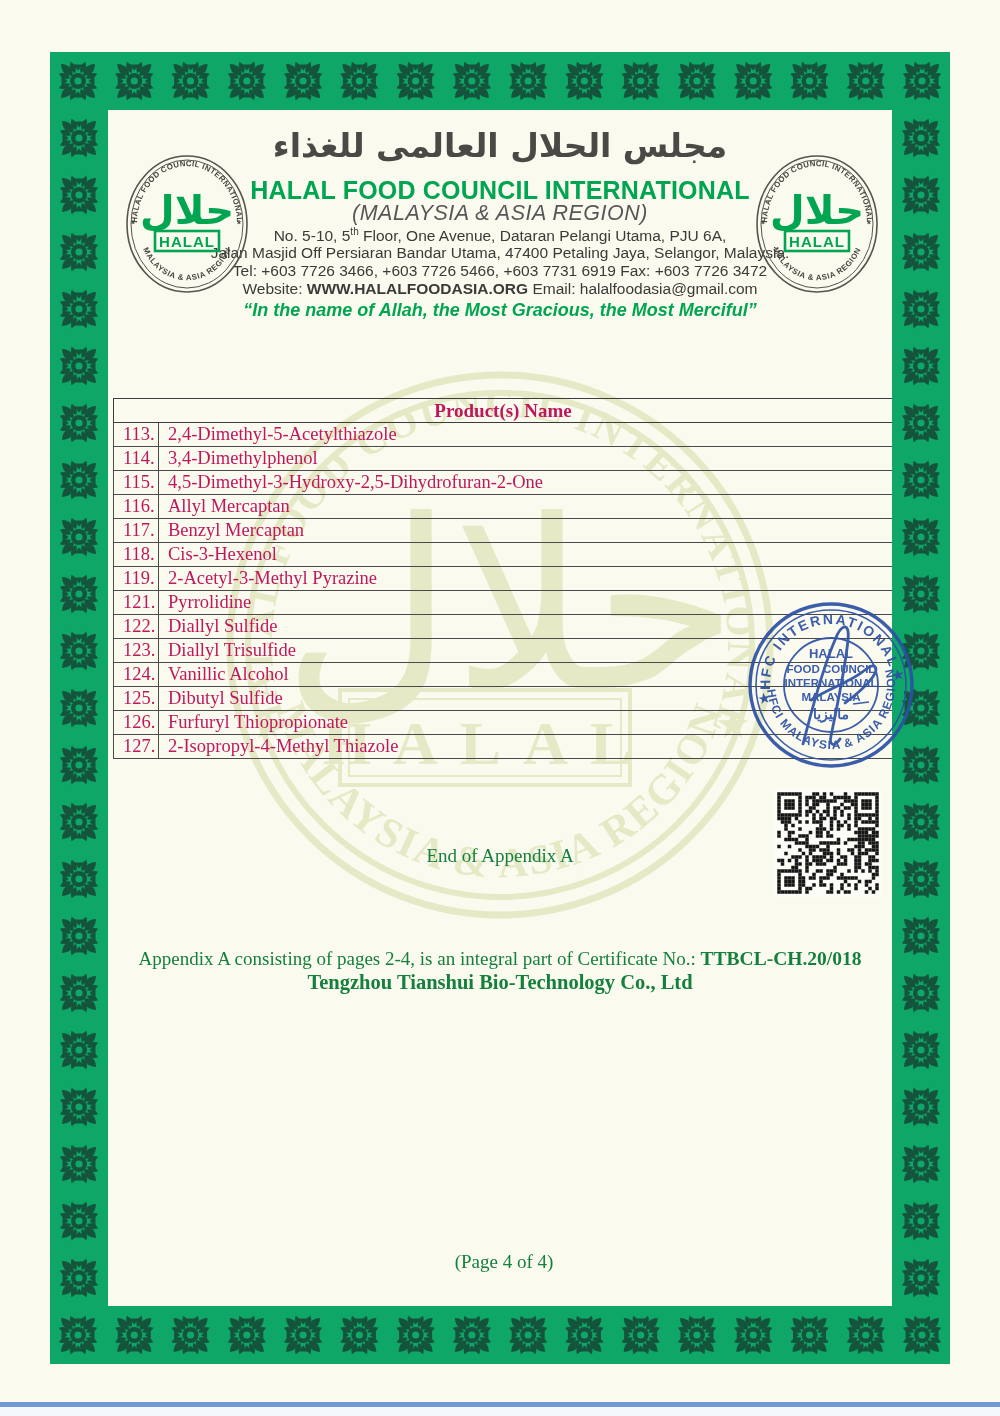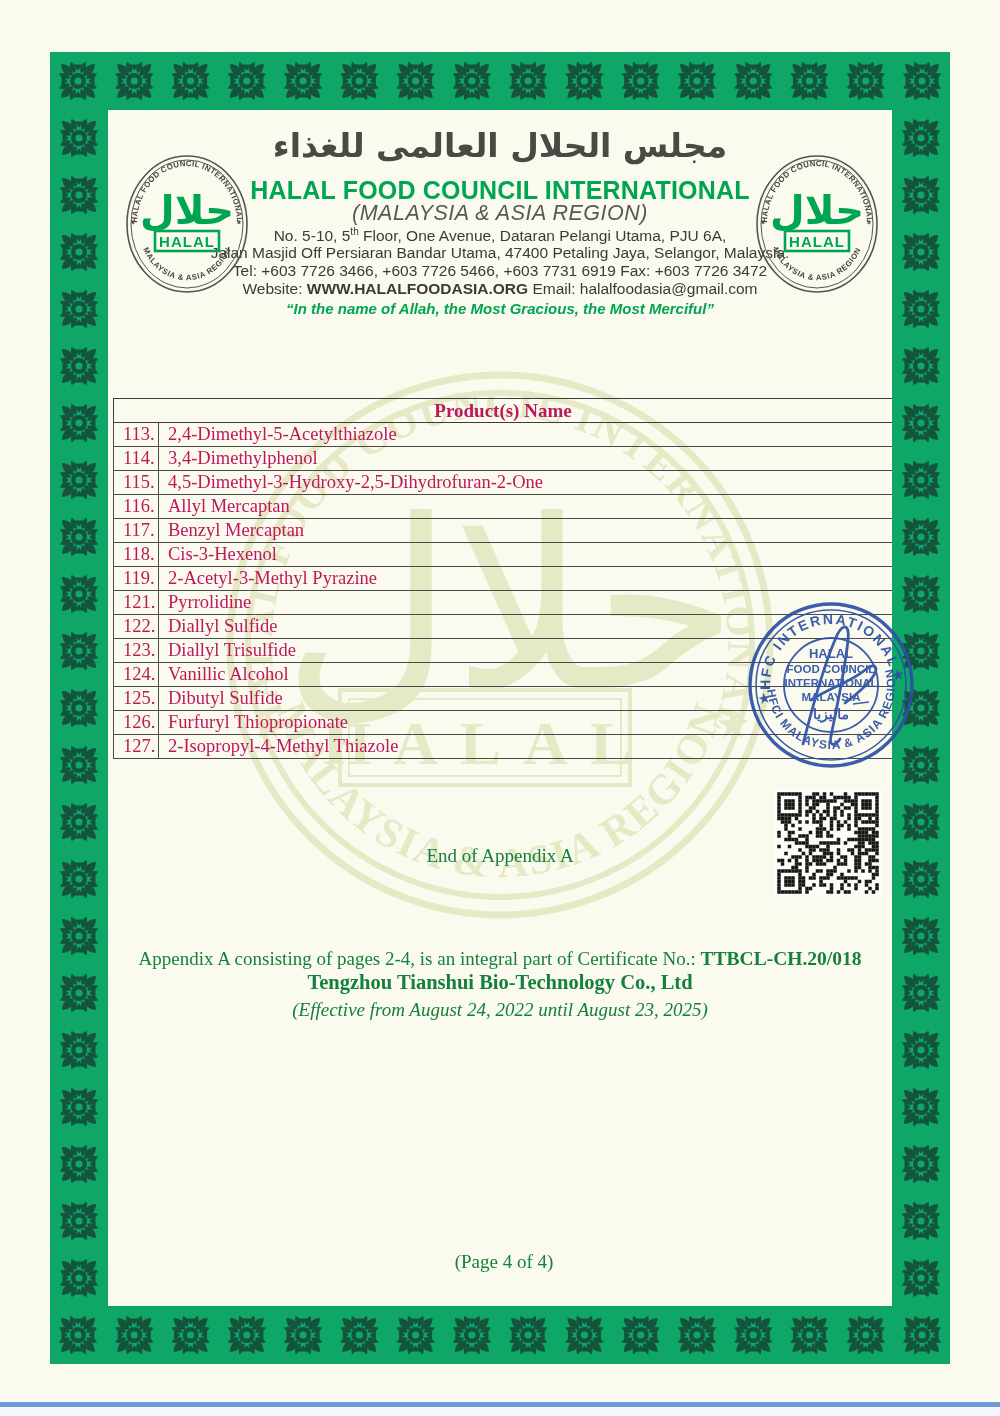--- a/index.html
+++ b/index.html
@@ -15,21 +15,21 @@
   .ctr{left:0;right:0;text-align:center;}
   
   .arabic-title{top:126px;font-family:"DejaVu Sans",sans-serif;direction:rtl;
     font-size:33px;font-weight:bold;color:#4a4946;z-index:2;letter-spacing:0;}
   .org-name{top:176px;font-size:25px;font-weight:bold;color:var(--title-green);z-index:2;letter-spacing:.2px;}
   .region-line{top:201px;font-size:21.5px;font-style:italic;color:#57575A;z-index:2;letter-spacing:.5px;}
   .addr{font-size:15.5px;color:#3B3A38;z-index:2;}
   .addr .sup{vertical-align:super;font-size:10px;}
   .addr1{top:226px;} .addr2{top:244px;} .tel-line{top:262px;} .web-line{top:280px;}
   .web-line b{font-weight:bold;}
-  .bismillah{top:300px;font-size:15px;font-style:italic;font-weight:bold;color:var(--title-green);z-index:2;}
+  .bismillah{top:300px;font-size:18px;font-style:italic;font-weight:bold;color:var(--title-green);z-index:2;}
   
   .logo{position:absolute;z-index:2;}
   .logo-left{left:122px;top:152px;}
   .logo-right{left:752px;top:152px;}
   .lg-line{fill:none;stroke:#55544e;}
   .lg-txt{fill:#45443f;font-family:"Liberation Sans",sans-serif;font-weight:bold;}
   .lg-green{fill:var(--title-green);}
   
   .watermark{position:absolute;left:210px;top:340px;z-index:1;opacity:.95;}
   .wm{fill:var(--watermark-green);}
@@ -751,18 +751,17 @@
       <rect x="62.75" y="101.25" width="3.5" height="3.5" fill="#161616"></rect>
       <rect x="69.75" y="101.25" width="3.5" height="3.5" fill="#161616"></rect>
       <rect x="73.25" y="101.25" width="3.5" height="3.5" fill="#161616"></rect>
       <rect x="90.75" y="101.25" width="3.5" height="3.5" fill="#161616"></rect>
       <rect x="97.75" y="101.25" width="3.5" height="3.5" fill="#161616"></rect>
     </svg>
 
   <div class="abs ctr serif end-note">End of Appendix A</div>
   <div class="abs ctr serif appendix-line"><span>Appendix A consisting of pages 2-4, is an integral part of Certificate No.: </span><b>TTBCL-CH.20/018</b></div>
   <div class="abs ctr serif company-line">Tengzhou Tianshui Bio-Technology Co., Ltd</div>
-  <div class="abs ctr serif effective-line">(Effective from August 24, 2022 until August 23, 2025)</div>
   <div class="abs ctr serif page-number">(Page 4 of 4)</div>
 
   <div class="abs bottom-blue-line"></div>
   <div class="abs bottom-white"></div>
 </div>
 
 </body></html>

